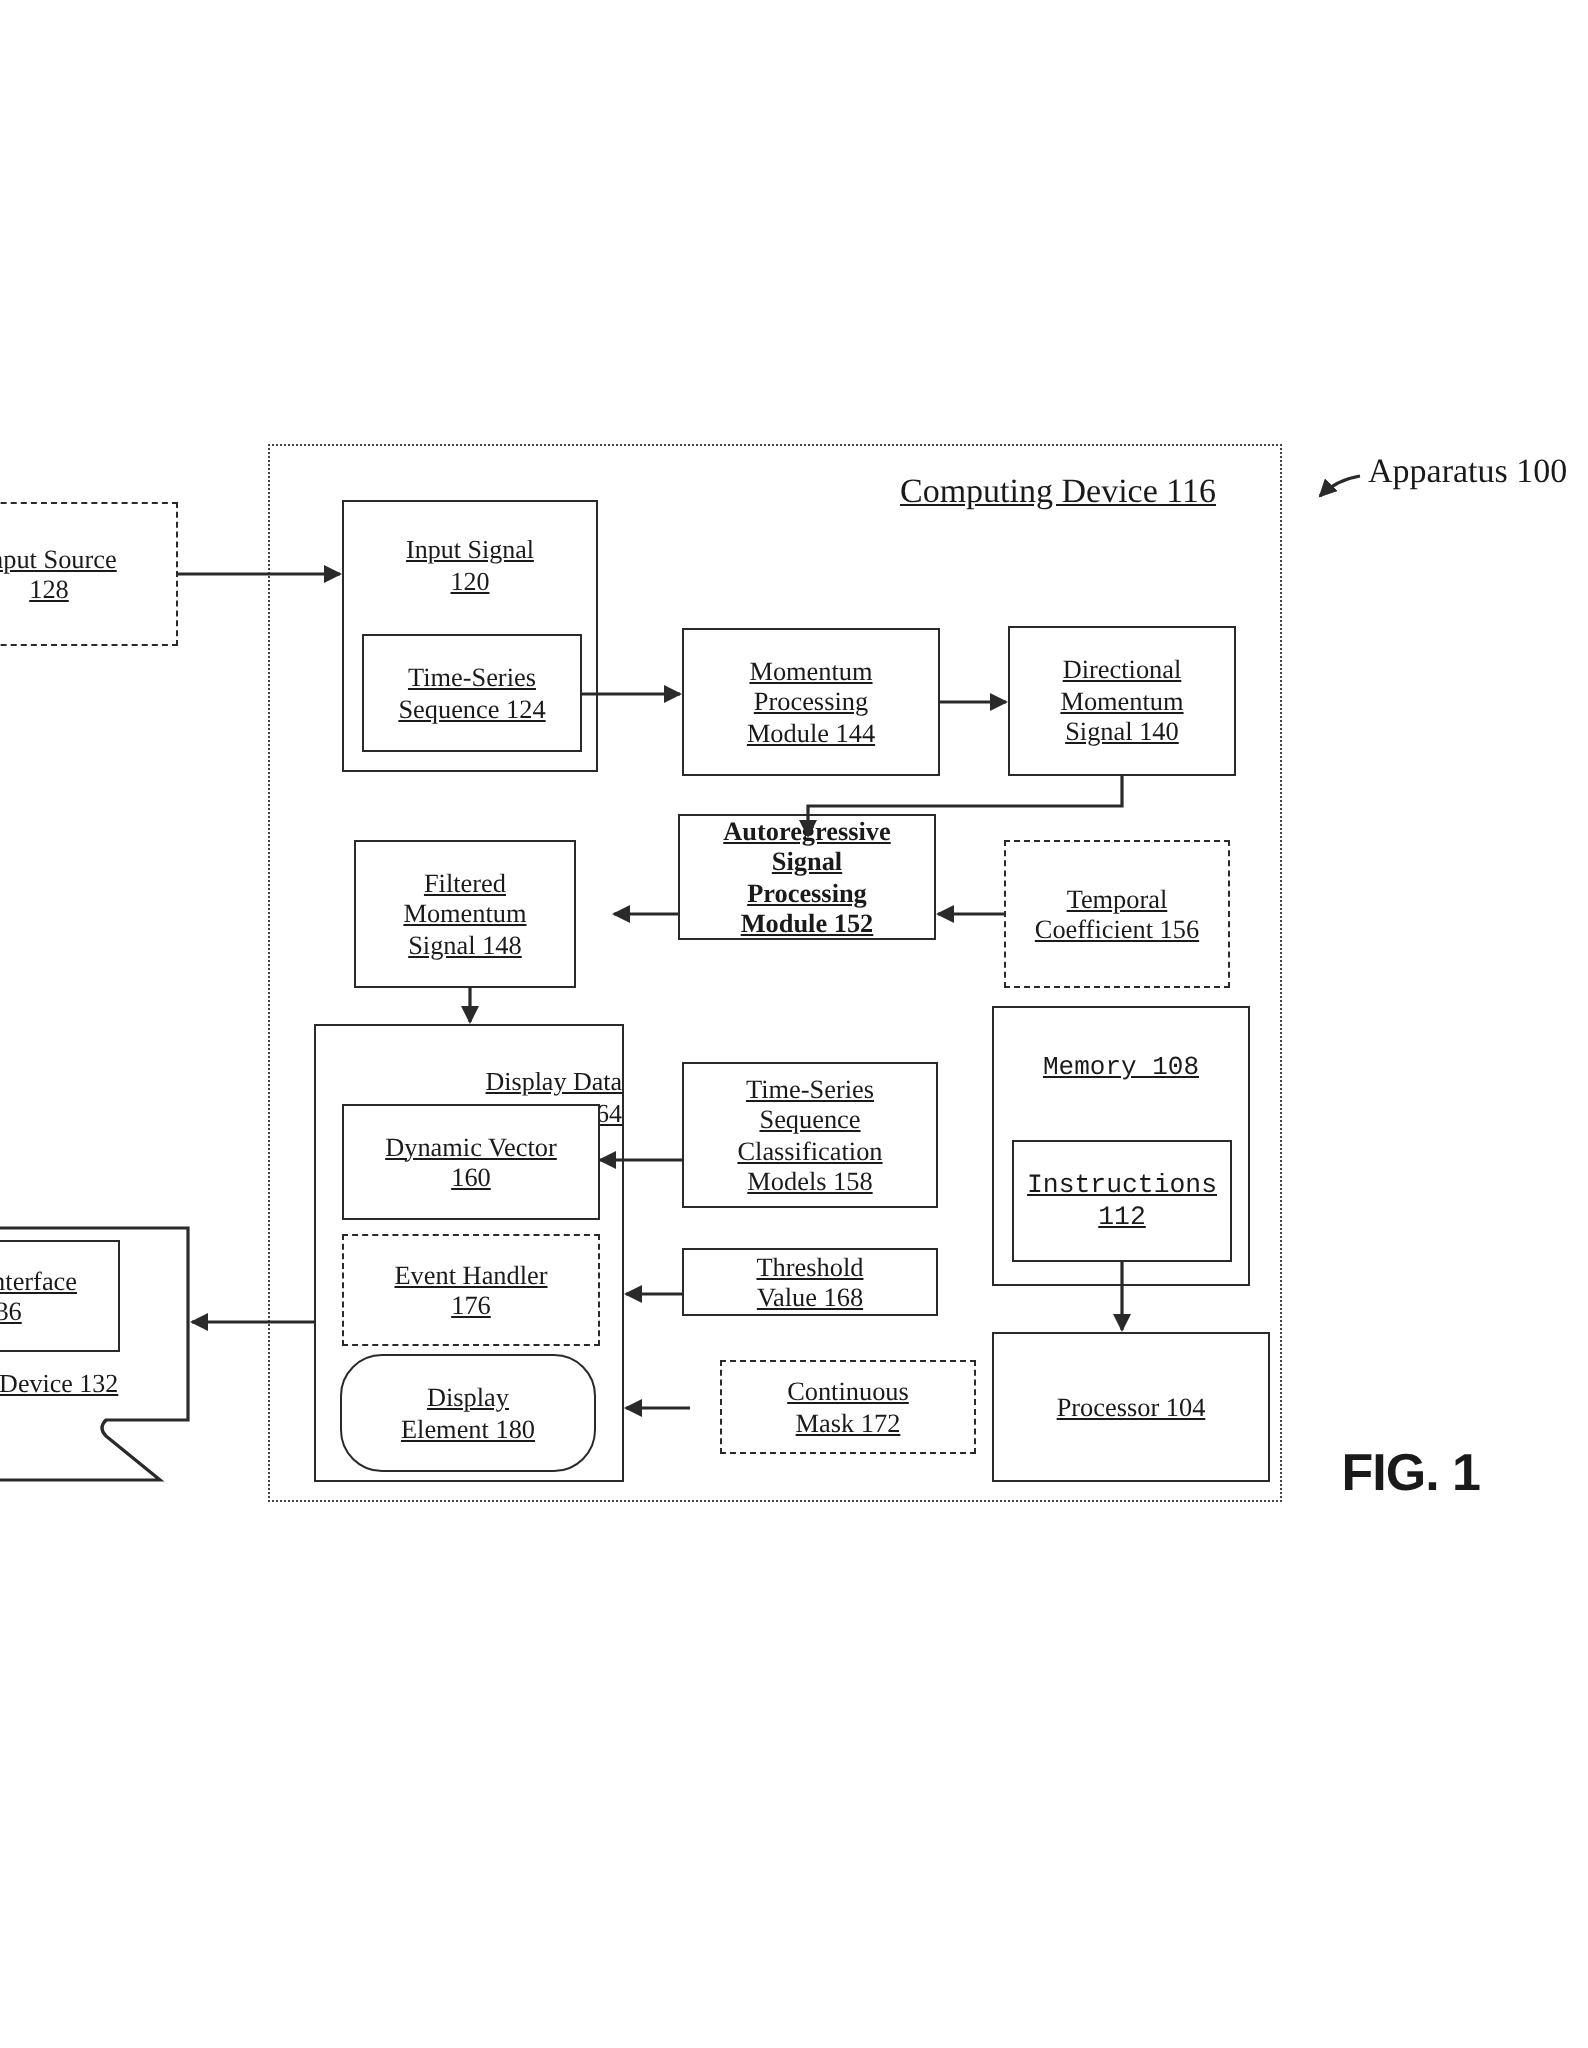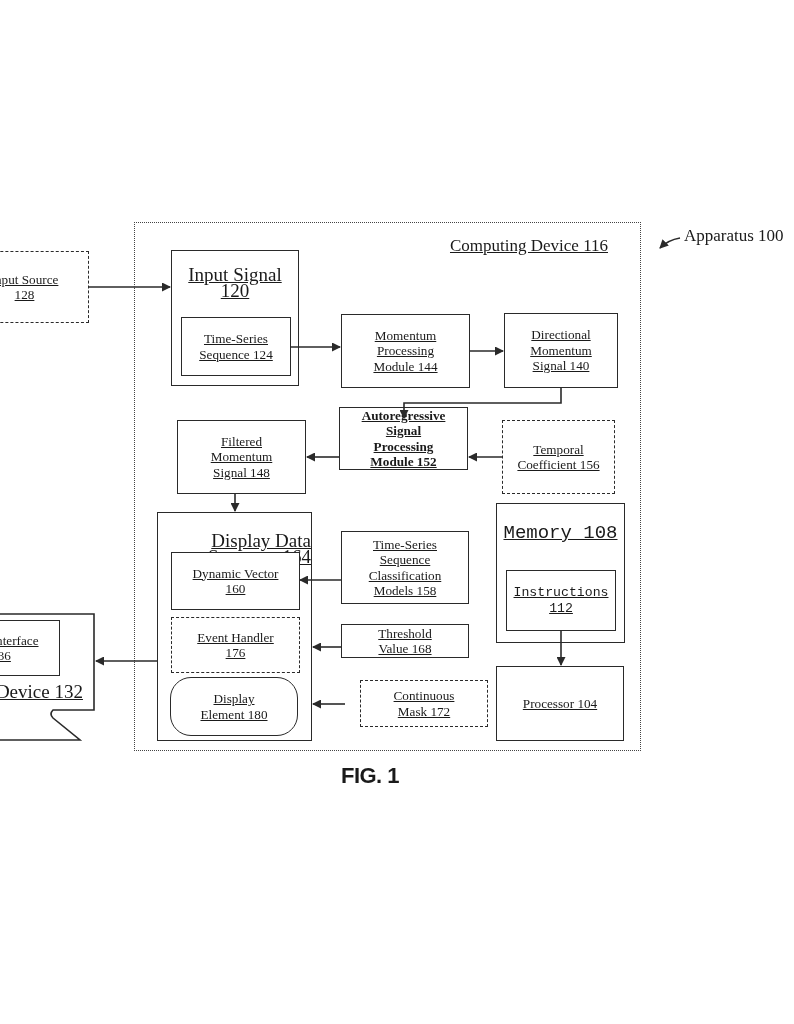--- a/index.html
+++ b/index.html
@@ -1,29 +1,29 @@
 <!DOCTYPE html>
 <html><head>
 <meta charset="utf-8">
 <style>
   html, body { margin: 0; padding: 0; background: #ffffff; }
   body { width: 794px; height: 1024px; position: relative; overflow: hidden;
          font-family: "Liberation Serif", "DejaVu Serif", serif; color: #1a1a1a; }
   .box { position: absolute; box-sizing: border-box; border: 1.6px solid #2a2a2a; background: #fff; }
   .dashed { border: 1.6px dashed #2a2a2a; }
   .dotted { border: 1px dotted #444; }
-  .lbl { position: absolute; left: 0; right: 0; text-align: center; font-size: 19px; line-height: 15.5px;
+  .lbl { position: absolute; left: 0; right: 0; text-align: center; font-size: 13px; line-height: 15.5px;
          text-decoration: underline; text-underline-offset: 1px; white-space: pre-line; }
   .center { display: flex; align-items: center; justify-content: center; text-align: center;
             font-size: 13.2px; line-height: 15.5px; }
   .center span { text-decoration: underline; text-underline-offset: 1px; white-space: pre-line; }
   #comp-title { position: absolute; right: 32px; top: 13px; font-size: 17px; text-decoration: underline; }
   #apparatus { position: absolute; left: 684px; top: 226px; font-size: 17px; }
-  #fig { position: absolute; left: 0; width: 740px; top: 763px; text-align: center;
-         font-family: "Liberation Sans", "DejaVu Sans", sans-serif; font-weight: bold; font-size: 22px; letter-spacing: -0.5px; }
+  #fig { position: absolute; left: 0; width: 740px; top: 721px; text-align: right;
+         font-family: "Liberation Sans", "DejaVu Sans", sans-serif; font-weight: bold; font-size: 26px; letter-spacing: -0.5px; }
   svg#wires { position: absolute; left: 0; top: 0; width: 794px; height: 1024px; pointer-events: none; }
 </style>
 </head>
 <body>
 
 <div class="box dashed center" style="left:-40px; top:251px; width:129px; height:72px;">
   <span>Input Source
 128</span>
 </div>
 
@@ -68,21 +68,21 @@
 Signal
 Processing
 Module 152</span>
 </div>
 
 <div class="box dashed center" style="left:502px; top:420px; width:113px; height:74px;">
   <span>Temporal
 Coefficient 156</span>
 </div>
 
-<div class="box center" style="left:177px; top:420px; width:129px; height:74px;">
+<div class="box center" style="left:177px; top:420px; width:111px; height:74px;">
   <span>Filtered
 Momentum
 Signal 148</span>
 </div>
 
 <div class="box" style="left:157px; top:512px; width:155px; height:229px;">
   <div class="lbl" style="top:20px;text-align:right;">Display Data
 Structure 164</div>
   <div class="box center" style="left:13px; top:39px; width:129px; height:58px;">
     <span>Dynamic Vector
@@ -115,21 +115,21 @@
 Mask 172</span>
 </div>
 
 <div class="box" style="left:496px; top:503px; width:129px; height:140px;font-family:Liberation Mono, monospace;">
   <div class="lbl" style="top:22px;">Memory 108</div>
   <div class="box center" style="left:9px; top:66px; width:110px; height:61px;">
     <span>Instructions 112</span>
   </div>
 </div>
 
-<div class="box center" style="left:496px; top:666px; width:128px; height:75px;">
+<div class="box center" style="left:496px; top:666px; width:139px; height:75px;">
   <span>Processor 104</span>
 </div>
 
 <svg id="wires">
   <defs>
     <marker id="ah" markerWidth="9" markerHeight="9" refX="8" refY="4.5" orient="auto" markerUnits="userSpaceOnUse">
       <path d="M0,0 L9,4.5 L0,9 Z" fill="#2a2a2a"></path>
     </marker>
   </defs>
   <g stroke="#2a2a2a" stroke-width="1.6" fill="none">

